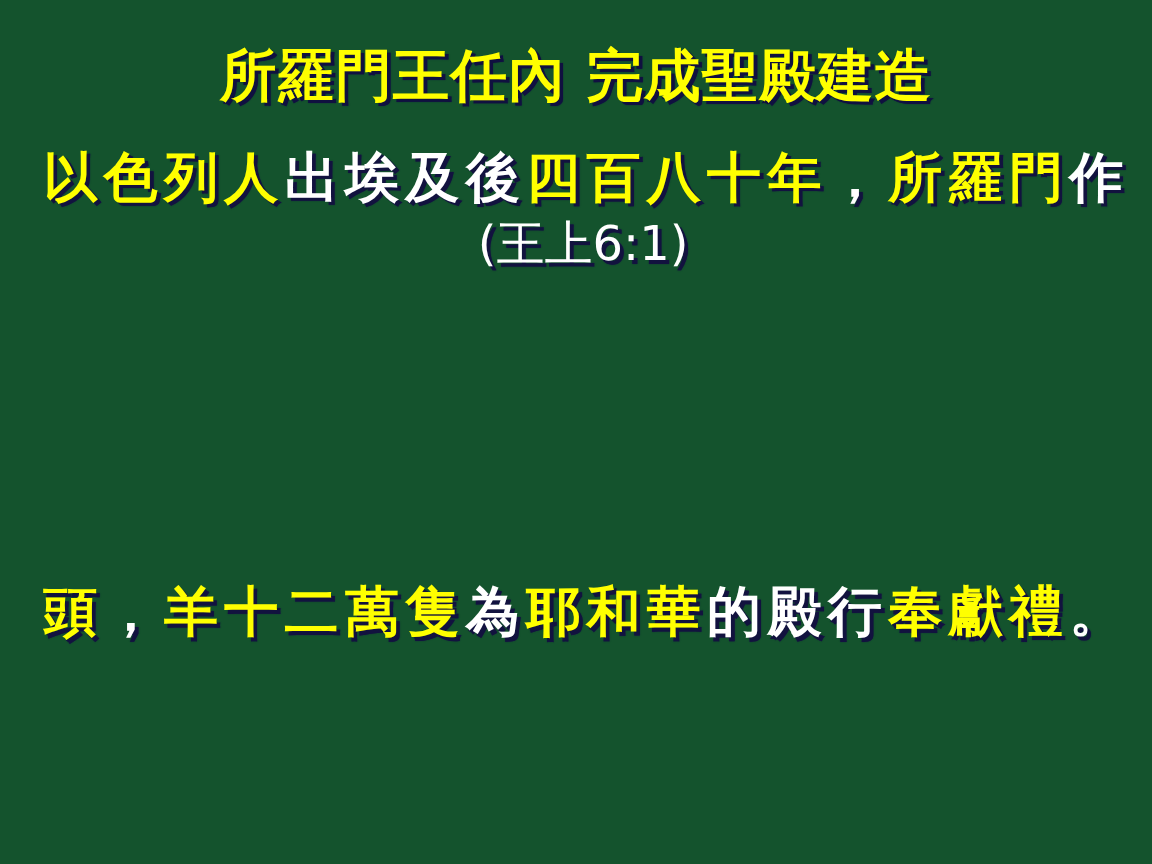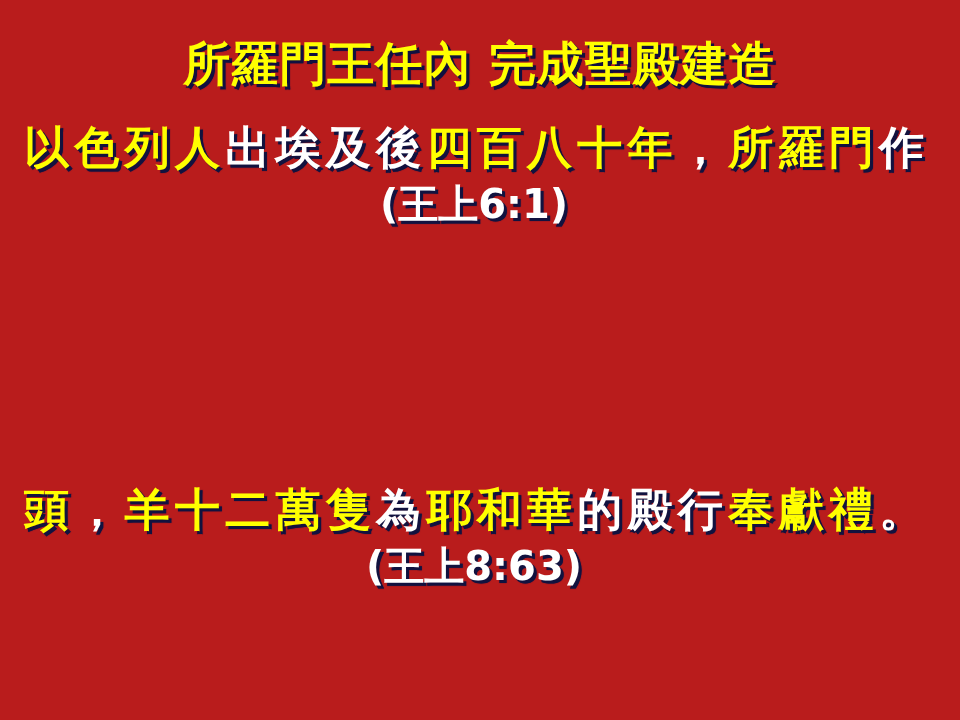--- a/index.html
+++ b/index.html
@@ -11,21 +11,21 @@
     height: 720px;
     overflow: hidden;
     background: #0000cc;
     font-family: "DejaVu Sans", "Liberation Sans", sans-serif;
   }
 
   #slide {
     position: relative;
     width: 960px;
     height: 720px;
-    background: #b91c1c;
+    background: #14532d;
     box-sizing: border-box;
   }
 
   
   .slide-title {
     position: absolute;
     top: 38px;
     left: 0;
     width: 960px;
     text-align: center;
@@ -36,21 +36,21 @@
     color: #ffff00;
     text-shadow:
       3px 3px 0 #101040,
       3px 3px 1px #101040;
     white-space: nowrap;
   }
 
   
   .verse-block {
     position: absolute;
-    left: 0;
+    left: 12px;
     width: 948px;
   }
 
   .verse-line {
     display: block;
     padding: 0 24px;
     text-align: left;
     font-size: 45px;
     font-weight: bold;
     line-height: 60px;
@@ -64,21 +64,21 @@
   .verse-line.stretch {
     text-align: justify;
     text-align-last: justify;
     white-space: normal;
   }
 
   .ref-line {
     display: block;
     text-align: center;
     font-size: 40px;
-    font-weight: bold;
+    font-weight: normal;
     line-height: 52px;
     color: #ffffff;
     text-shadow:
       3px 3px 0 #12123f,
       3px 3px 1px #12123f;
   }
 
   .y { color: #ffff00; }
   .w { color: #ffffff; }
 
@@ -95,16 +95,15 @@
   <div class="slide-title">所羅門王任內 完成聖殿建造</div>
 
   <div class="verse-block" id="block-1">
       <div class="verse-line stretch"><span class="y">以色列人</span><span class="w">出埃及後</span><span class="y">四百八十年</span><span class="w">，</span><span class="y">所羅門</span><span class="w">作</span></div>
       <div class="ref-line">(王上6:1)</div>
     </div>
 
 
   <div class="verse-block" id="block-3">
       <div class="verse-line stretch"><span class="y">頭</span><span class="w">，</span><span class="y">羊十二萬隻</span><span class="w">為</span><span class="y">耶和華</span><span class="w">的殿行</span><span class="y">奉獻禮</span><span class="w">。</span></div>
-      <div class="ref-line">(王上8:63)</div>
     </div>
 
 </div>
 
 </body></html>

